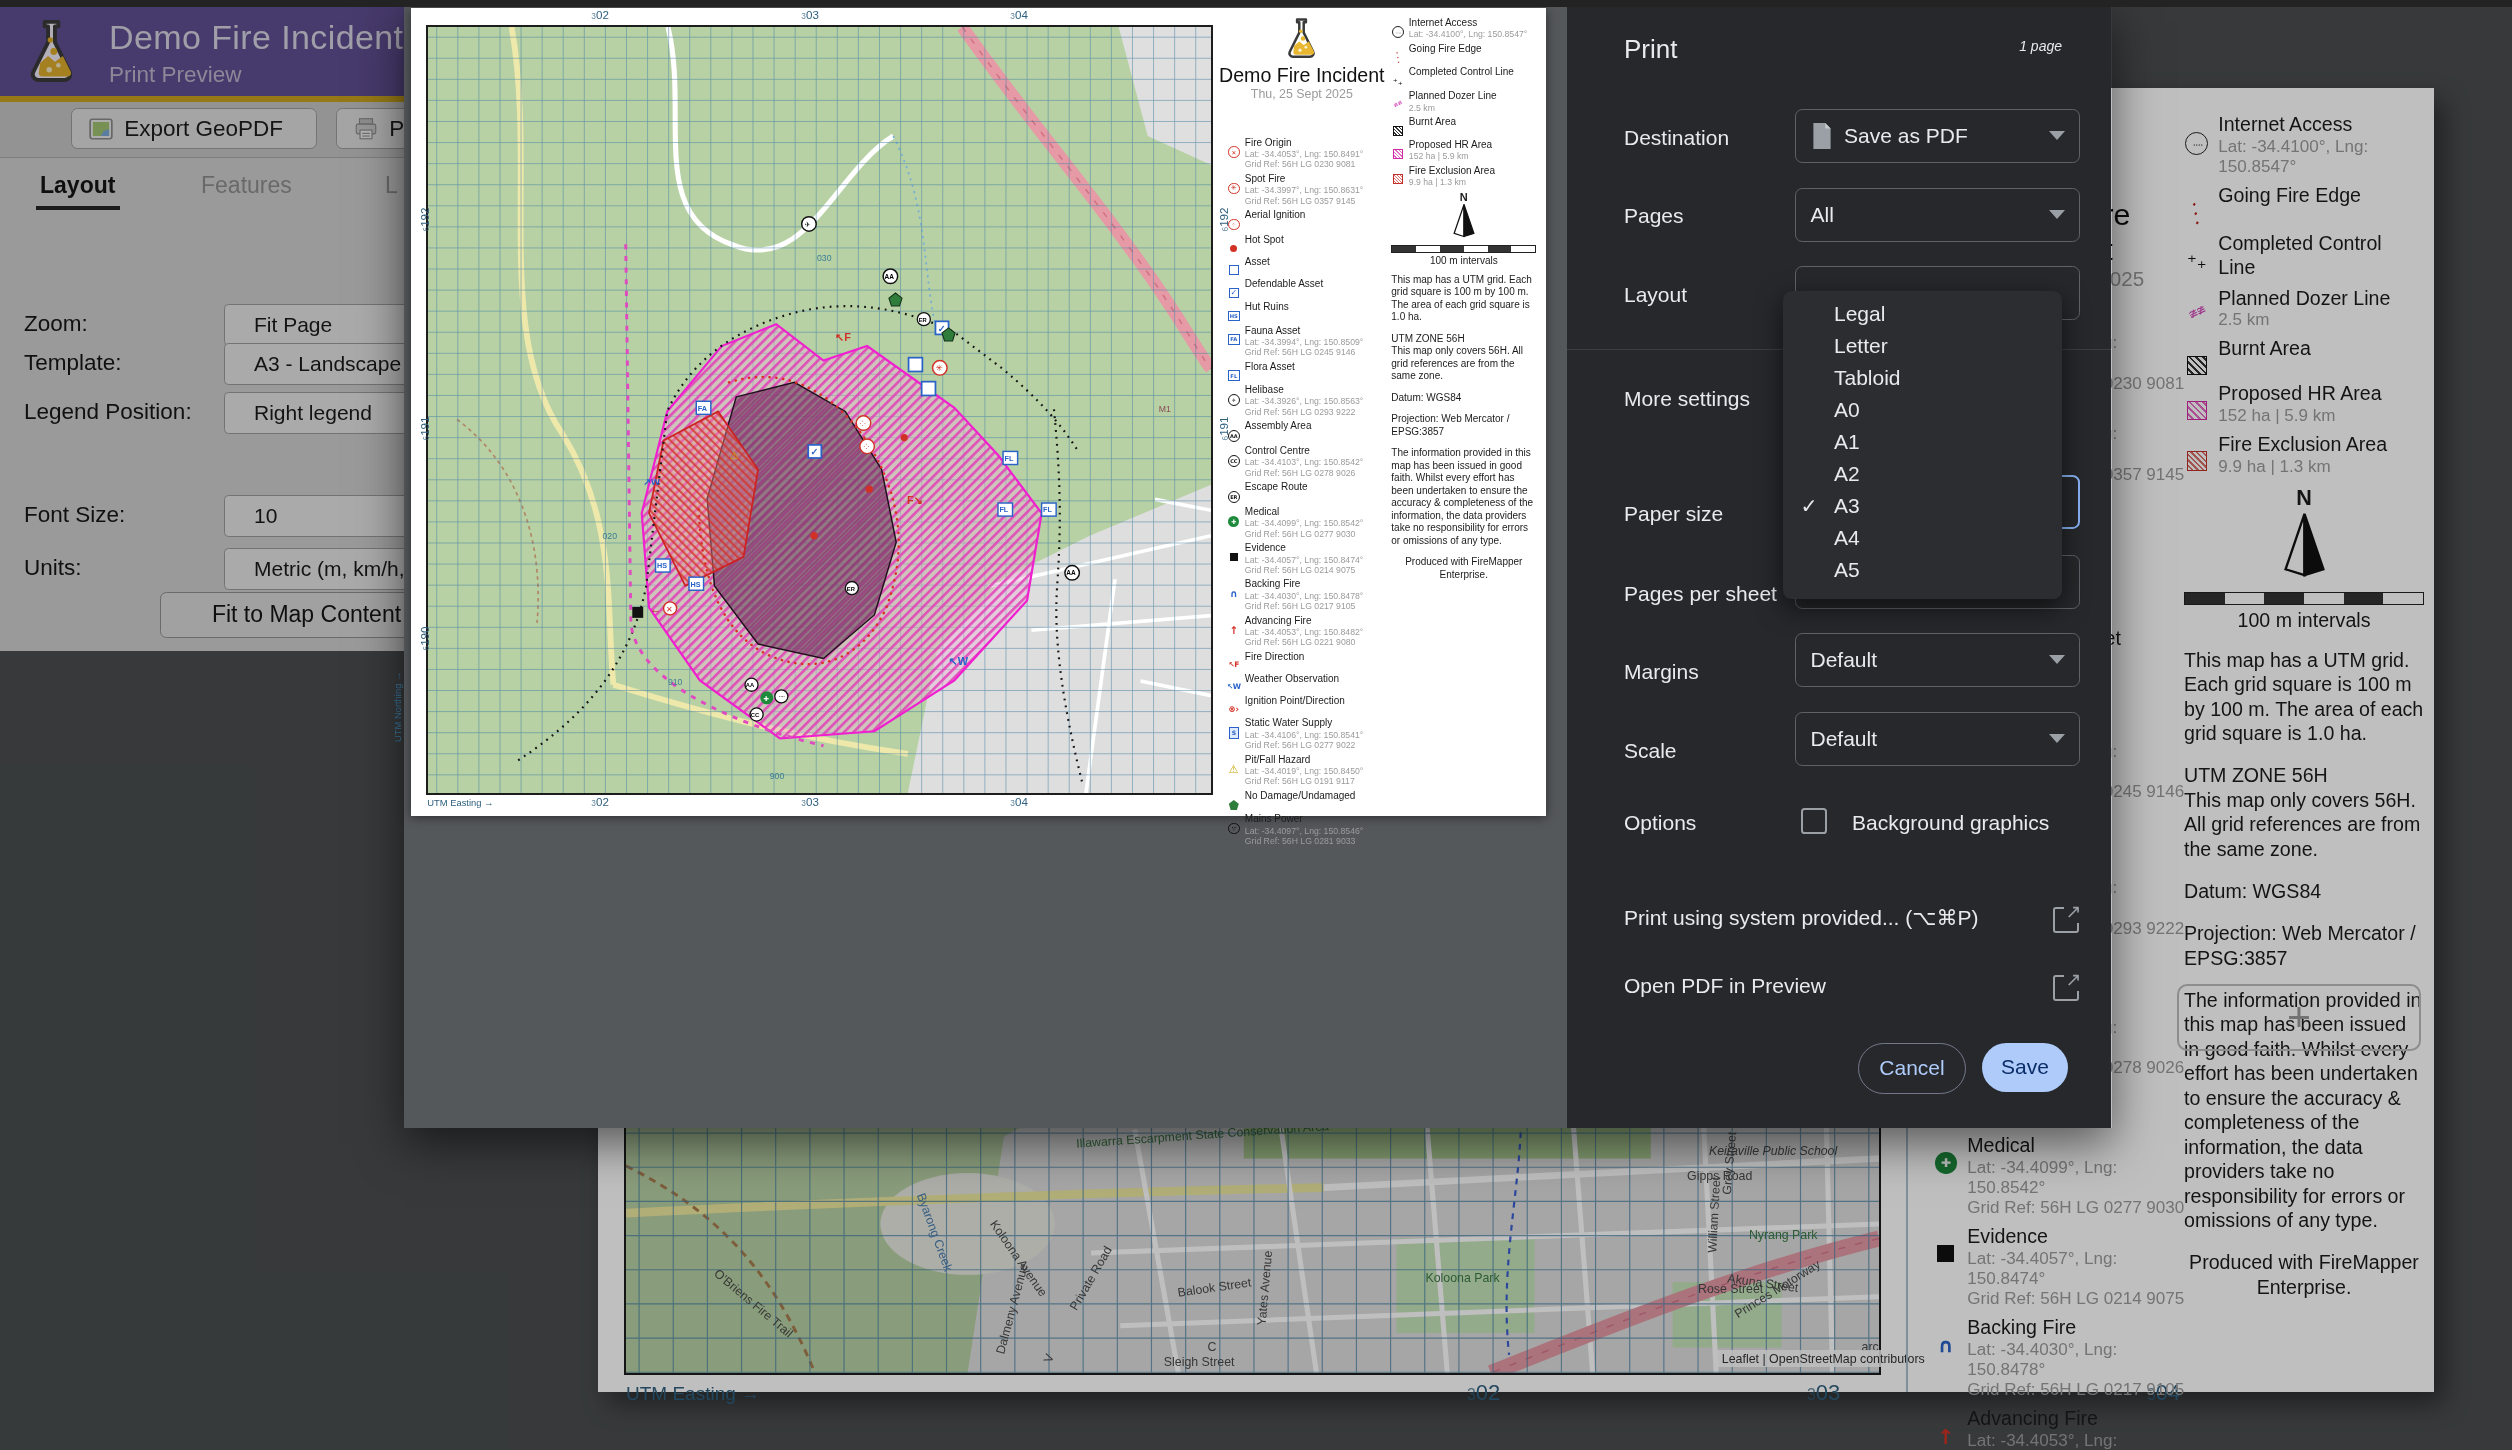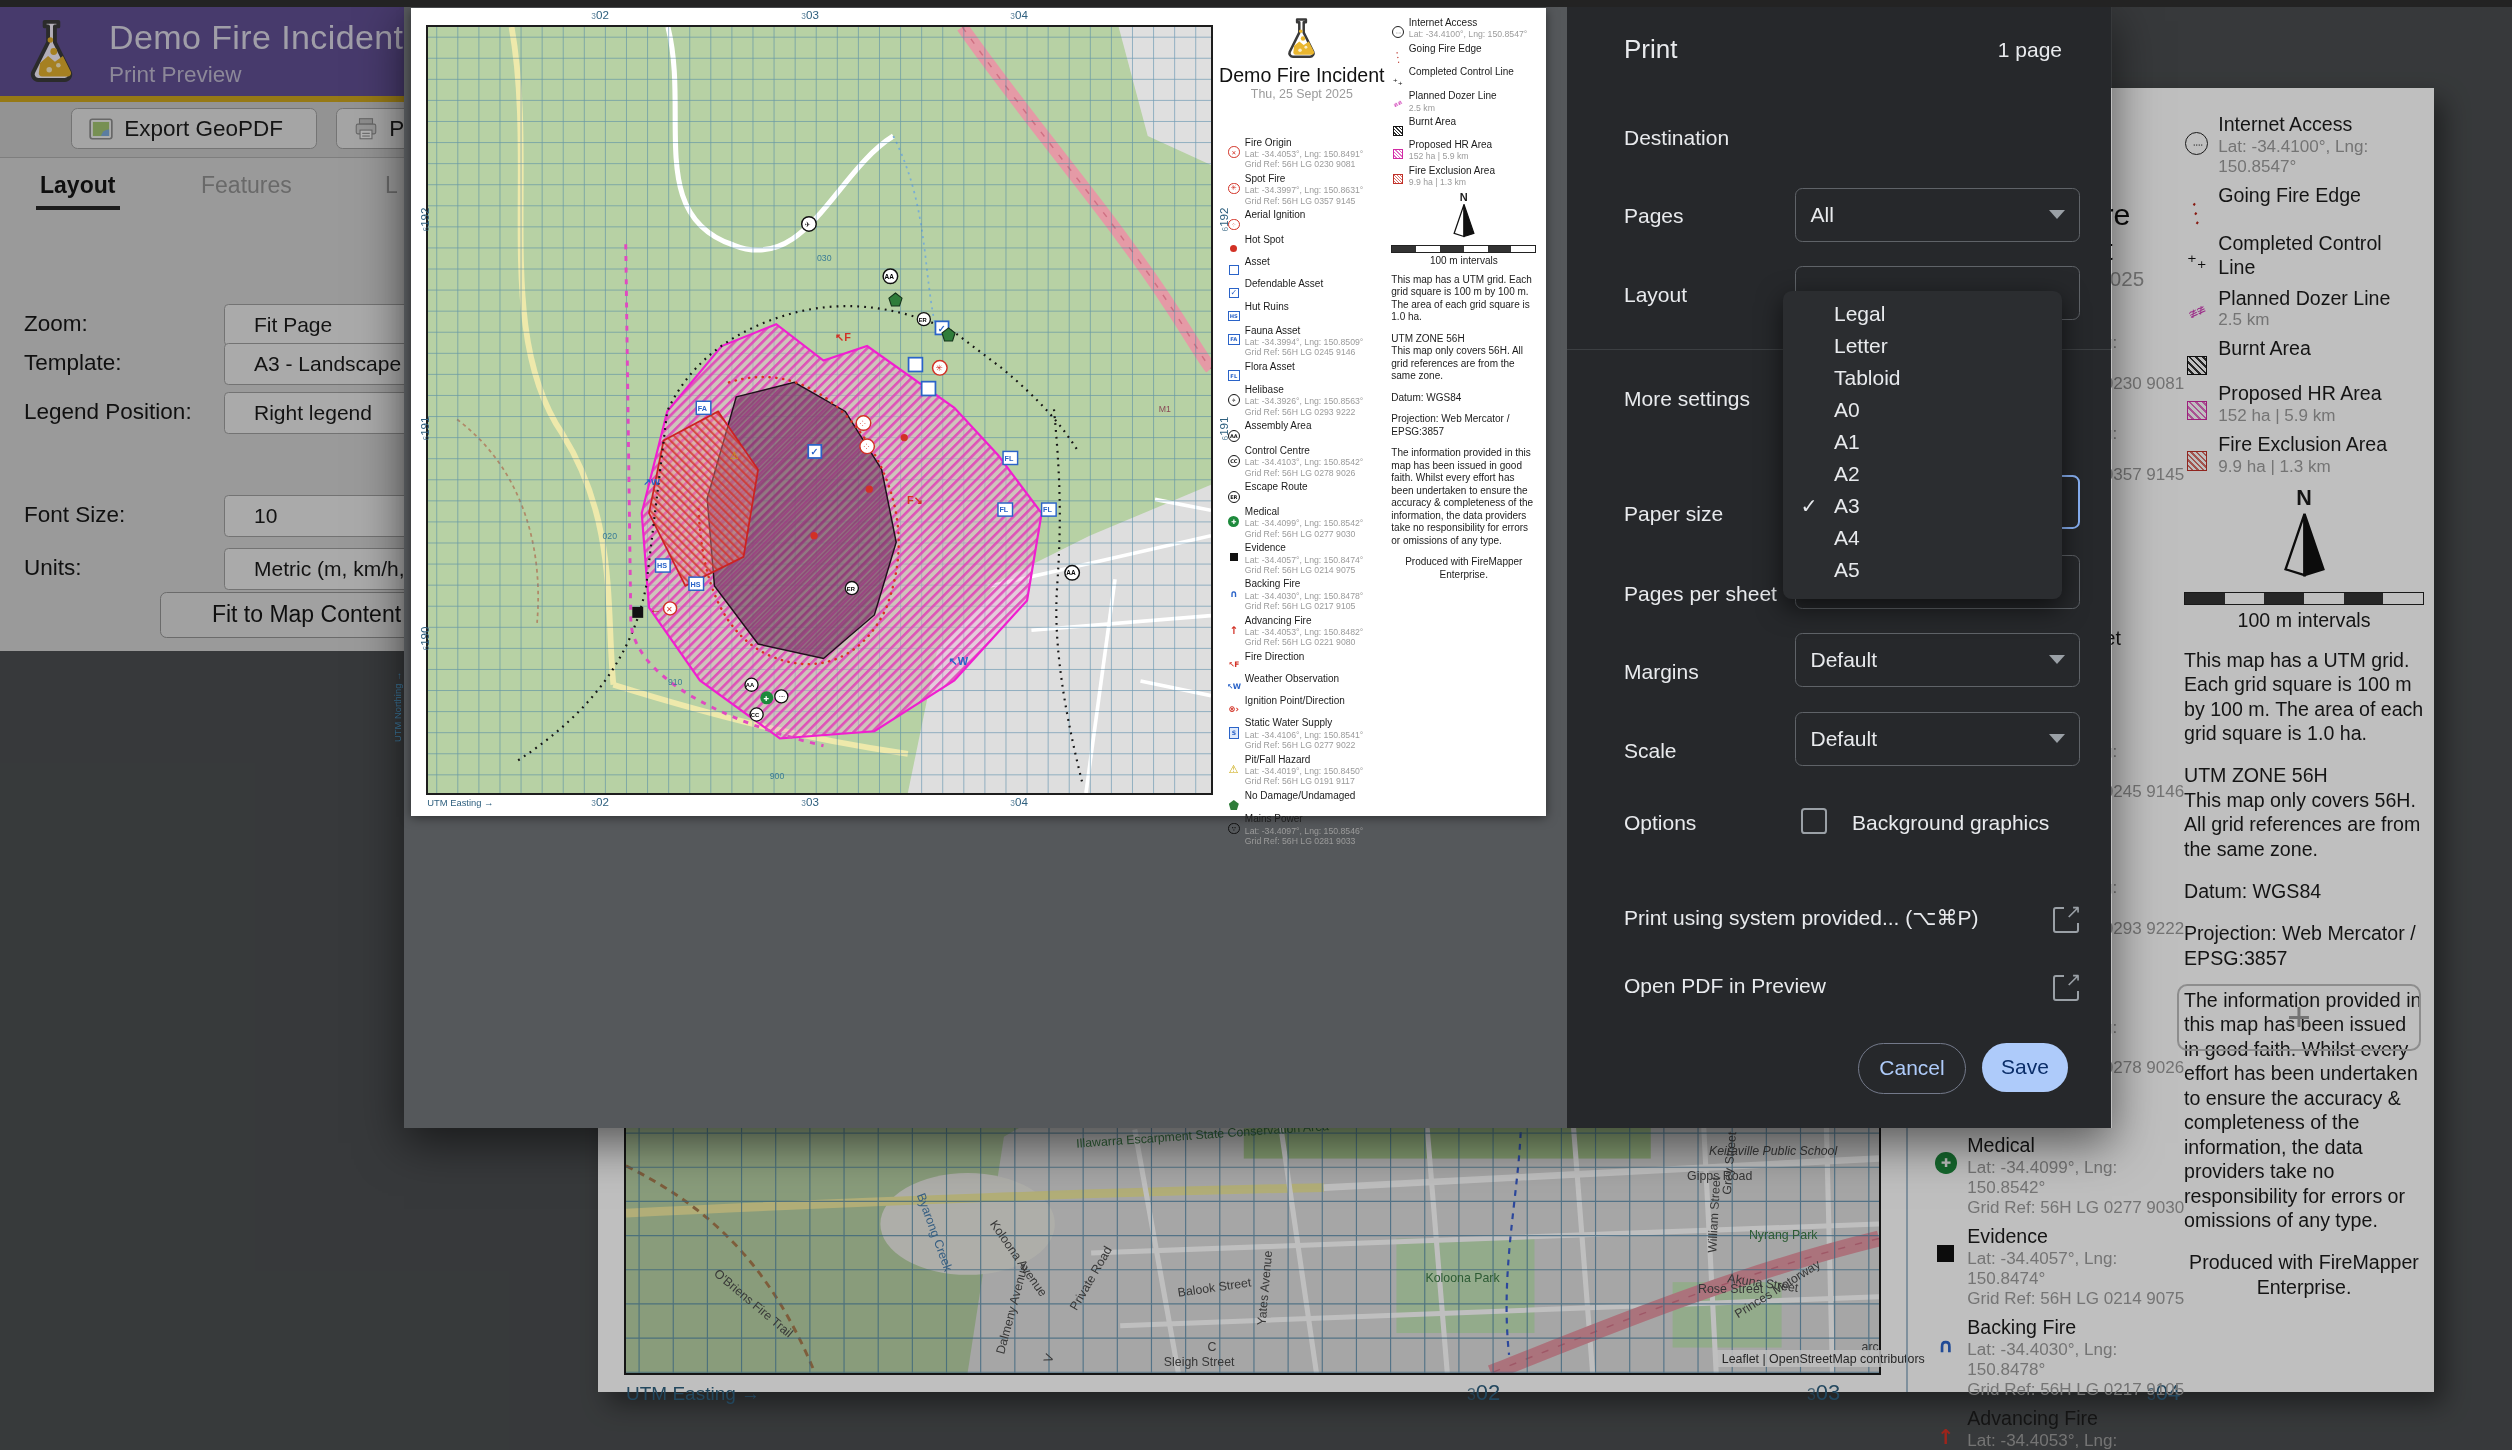--- a/index.html
+++ b/index.html
@@ -1101,23 +1101,31 @@
         <div class="para">Datum: WGS84</div>
         <div class="para">Projection: Web Mercator / EPSG:3857</div>
         <div class="para">The information provided in this map has been issued in good faith. Whilst every effort has been undertaken to ensure the accuracy &amp; completeness of the information, the data providers take no responsibility for errors or omissions of any type.</div>
         <div class="para center">Produced with FireMapper Enterprise.</div>
       </div>
     </div>
   </div>
 
   <div id="panel">
     <div class="abs" style="left:57px;top:28px;font-size:26px;">Print</div>
-    <div class="abs" style="right:49px;top:32px;font-size:21px;">1 page</div>
+    <div class="abs" style="right:49px;top:32px;font-size:14px;font-style:italic;">1 page</div>
 
     <div class="p-label" style="top:120px;">Destination</div>
+    <div class="p-select" style="top:103px;">
+      <svg width="22" height="28" viewBox="0 0 20 26">
+        <path d="M2,1 h11 l5,5 v19 h-16 z" fill="#9aa0a6"></path>
+          <path d="M13,1 l5,5 h-5 z" fill="#c6cacd"></path>
+      </svg>
+      <span>Save as PDF</span>
+      <span class="caret"></span>
+    </div>
 
     <div class="p-label" style="top:198px;">Pages</div>
     <div class="p-select" style="top:182px;">
       <span>All</span>
       <span class="caret"></span>
     </div>
 
     <div class="p-label" style="top:277px;">Layout</div>
     <div class="p-select" style="top:260px;"></div>
 

